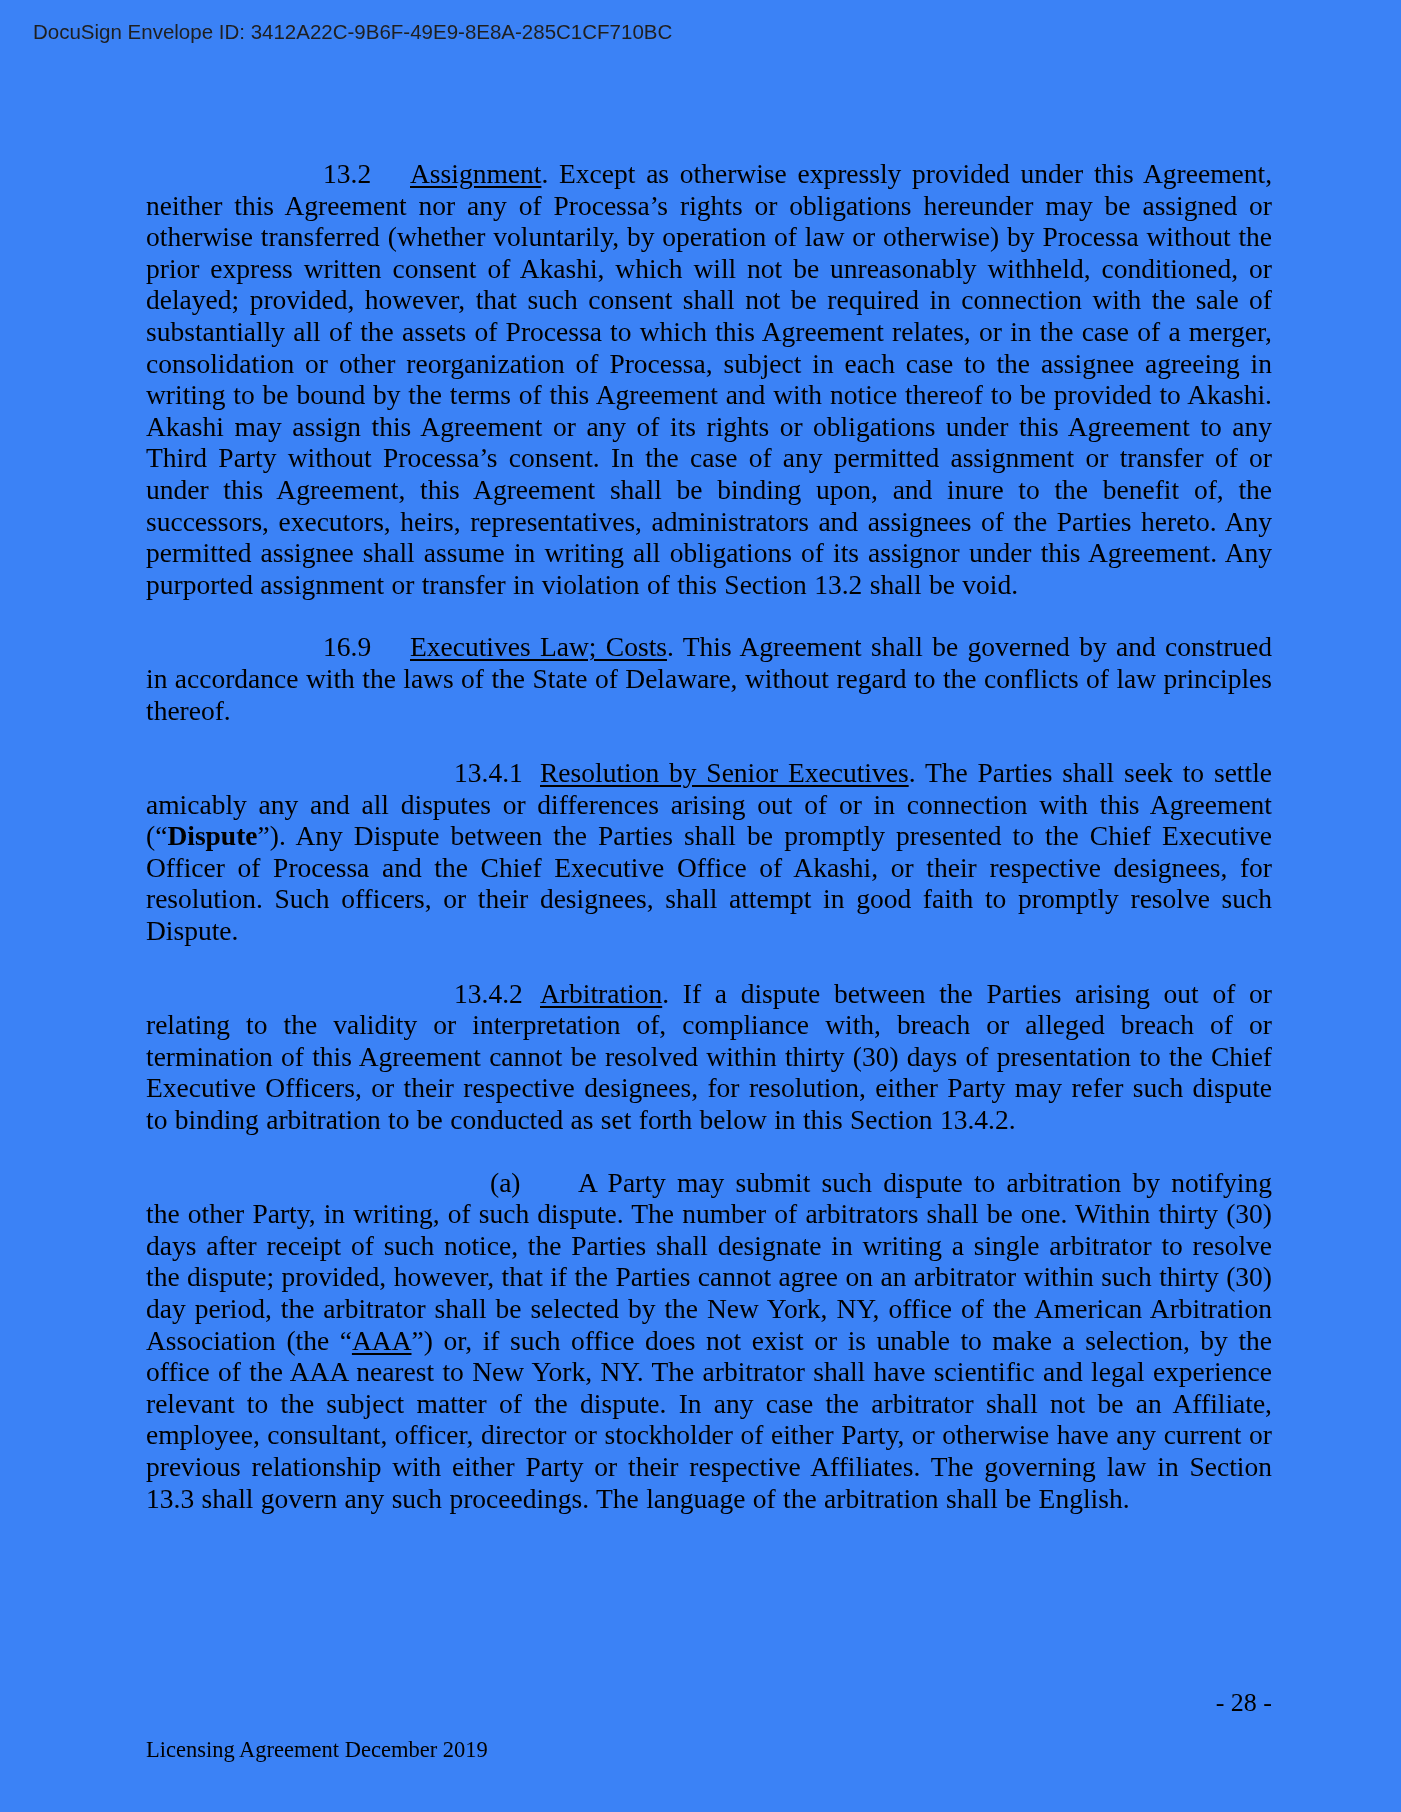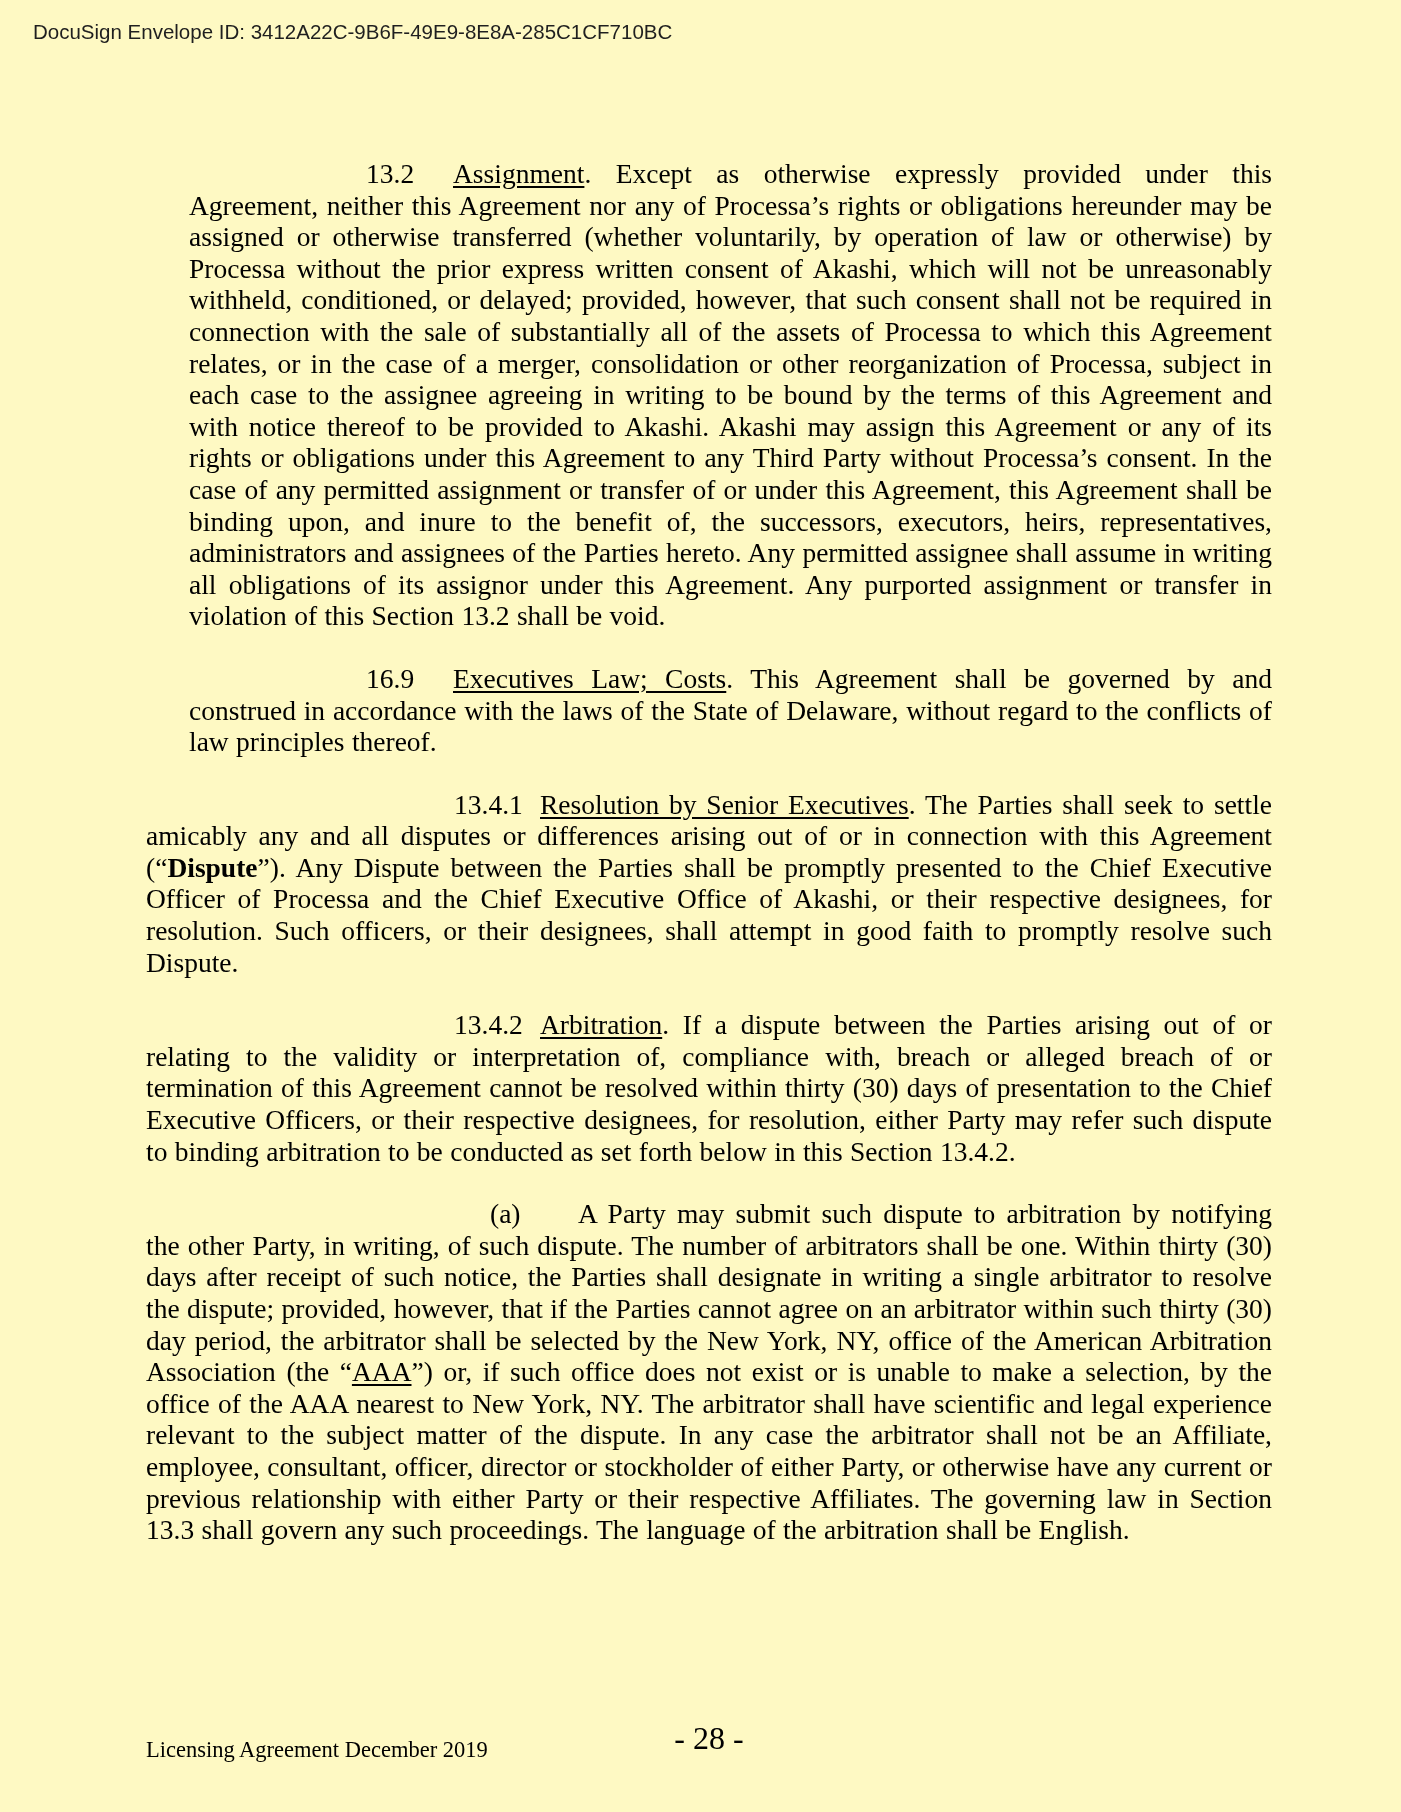--- a/index.html
+++ b/index.html
@@ -4,21 +4,21 @@
 <style>
   html, body {
     margin: 0;
     padding: 0;
     background: #ffffff;
   }
   .page {
     position: relative;
     width: 1401px;
     height: 1812px;
-    background: #fef9c3;
+    background: #3b82f6;
     color: #000000;
     font-family: "Liberation Serif", serif;
     overflow: hidden;
   }
   .ds-header {
     position: absolute;
     left: 33px;
     top: 20px;
     font-family: "Liberation Sans", sans-serif;
     font-size: 20.5px;
@@ -32,37 +32,36 @@
     top: 158px;
     width: 1126px;
   }
   .para {
     font-size: 27.5px;
     line-height: 31.6px;
     text-align: justify;
     margin: 0 0 31px 0;
     word-spacing: 0.5px;
   }
-  .indent-l1 { text-indent: 177px; margin-left: 43px; }
+  .indent-l1 { text-indent: 177px; }
   .indent-l2 { text-indent: 264px; }
   .indent-l3 { text-indent: 344px; }
   .num-l1 { display: inline-block; width: 87px; text-indent: 0; }
   .num-l2 { display: inline-block; width: 86px; text-indent: 0; margin-left: 44px; }
   .num-l3 { display: inline-block; width: 88px; text-indent: 0; }
   .u { text-decoration: underline; text-underline-offset: 3px; }
   .b { font-weight: bold; }
   .page-num {
     position: absolute;
     left: 146px;
     top: 1688px;
     width: 1126px;
-    text-align: center;
-    font-size: 32px;
+    text-align: right;
+    font-size: 26px;
     line-height: 30px;
-    margin-top: 35px;
   }
   .footer-label {
     position: absolute;
     left: 146px;
     top: 1737px;
     font-size: 22.5px;
     line-height: 26px;
   }
 </style>
 </head>

